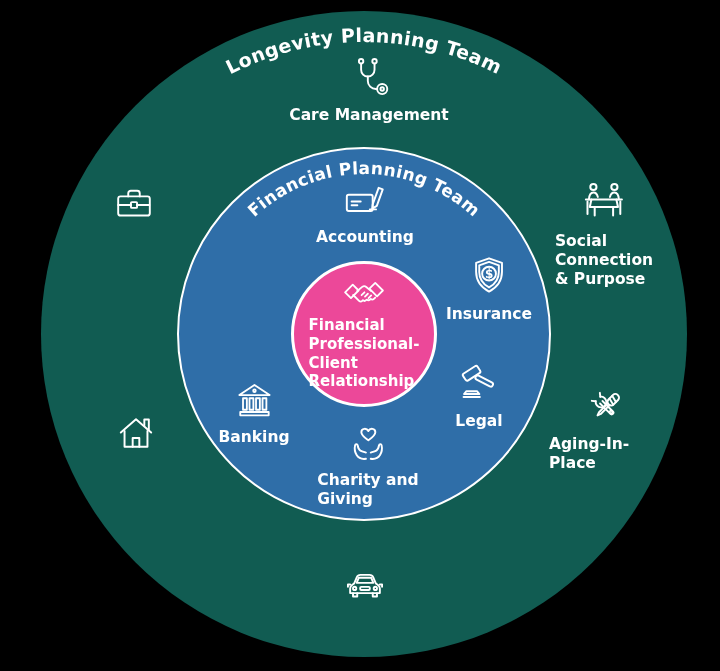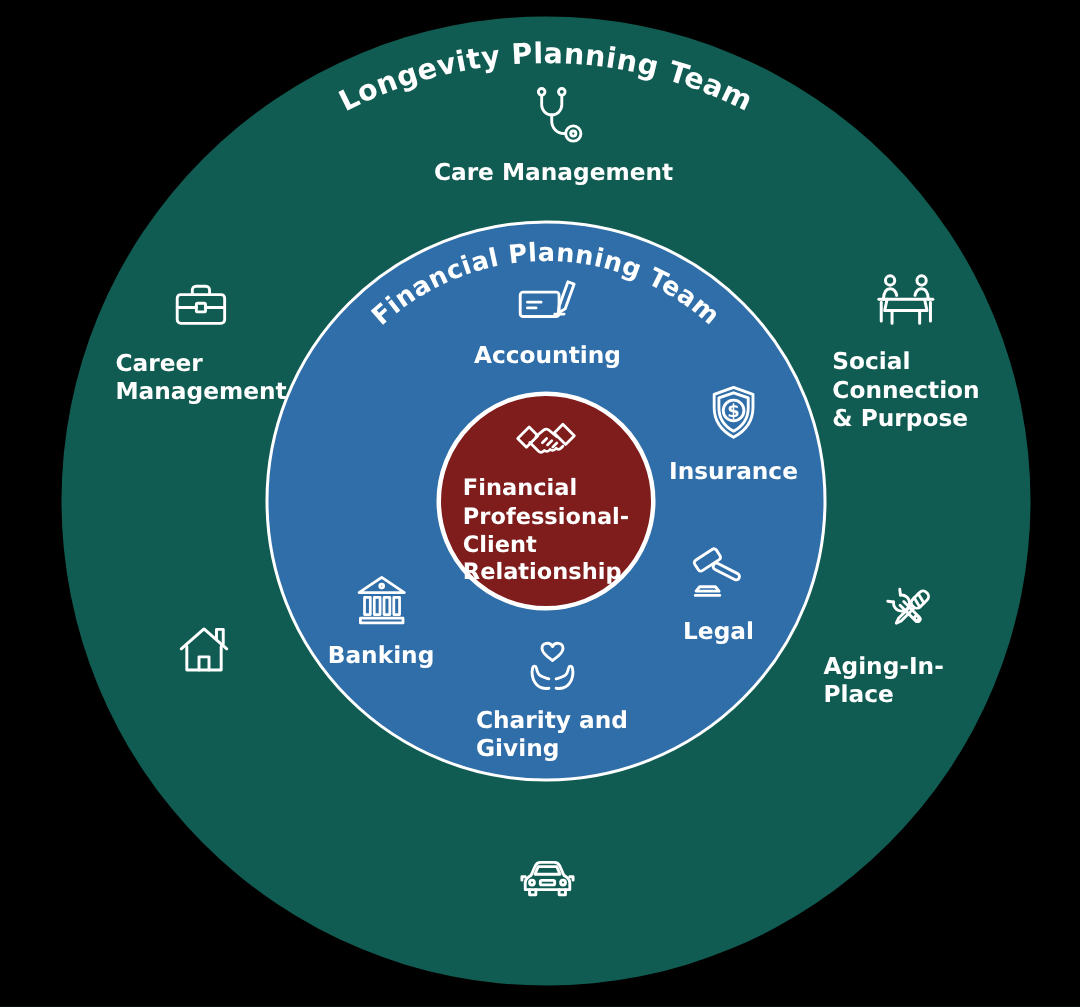--- a/index.html
+++ b/index.html
@@ -3,21 +3,21 @@
 <meta charset="utf-8">
 <style>
   html,body{margin:0;padding:0;background:#000;}
   .stage{
     position:relative;width:720px;height:671px;background:#000;overflow:hidden;
     font-family:"DejaVu Sans","Liberation Sans",sans-serif;
   }
   .circle{position:absolute;border-radius:50%;box-sizing:border-box;}
   .ring-outer{left:41px;top:11px;width:646px;height:646px;background:#115C52;}
   .ring-middle{left:177px;top:147px;width:374px;height:374px;background:#2F6EA8;border:2px solid #fff;}
-  .core{left:291px;top:261px;width:146px;height:146px;background:#7f1d1d;border:3px solid #fff;
+  .core{left:291px;top:261px;width:146px;height:146px;background:#ec4899;border:3px solid #fff;
         display:flex;flex-direction:column;align-items:center;justify-content:center;gap:3px;}
   .titles{position:absolute;left:0;top:0;pointer-events:none;}
   .titles text{fill:#fff;font-weight:bold;letter-spacing:.4px;}
   .t-outer{font-size:19px;}
   .t-inner{font-size:17px;}
   .item{position:absolute;display:flex;flex-direction:column;align-items:center;gap:5px;transform:translateX(-50%);}
   .label{color:#fff;font-weight:600;font-size:15.5px;line-height:1.24;text-align:left;white-space:pre-line;}
   .core .label{font-size:15px;font-weight:bold;line-height:1.26;}
   .icon{display:block;}
   .icon *{stroke:#fff;fill:none;stroke-width:2;stroke-linecap:round;stroke-linejoin:round;}
@@ -65,22 +65,20 @@
     <div class="label">Care Management</div>
   </div>
 
   <div class="item" id="item-career">
     <svg class="icon" width="46" height="46" viewBox="0 0 48 48">
       <rect x="7.5" y="15" width="33" height="20" rx="2.5"></rect>
       <path d="M18 15 v-3.2 a2.6 2.6 0 0 1 2.6 -2.6 h6.8 a2.6 2.6 0 0 1 2.6 2.6 V15"></path>
       <path d="M7.5 24 h13.5 M27 24 h13"></path>
       <rect x="20.8" y="21" width="6.4" height="6" rx="1"></rect>
     </svg>
-    <div class="label">Career
-Management</div>
   </div>
 
   <div class="item" id="item-social">
     <svg class="icon" width="50" height="48" viewBox="0 0 48 48">
       <circle cx="13.5" cy="8" r="3.1"></circle>
         <circle cx="34.5" cy="8" r="3.1"></circle>
       <path d="M9 20.5 c0.3 -4.6 2 -7 4.5 -7 c2.3 0 3.8 1.7 4.4 4.4"></path>
       <path d="M39 20.5 c-0.3 -4.6 -2 -7 -4.5 -7 c-2.3 0 -3.8 1.7 -4.4 4.4"></path>
       <path d="M6 20.5 h36"></path>
       <path d="M11.5 20.5 l-1.6 7.5 h28.2 l-1.6 -7.5"></path>

